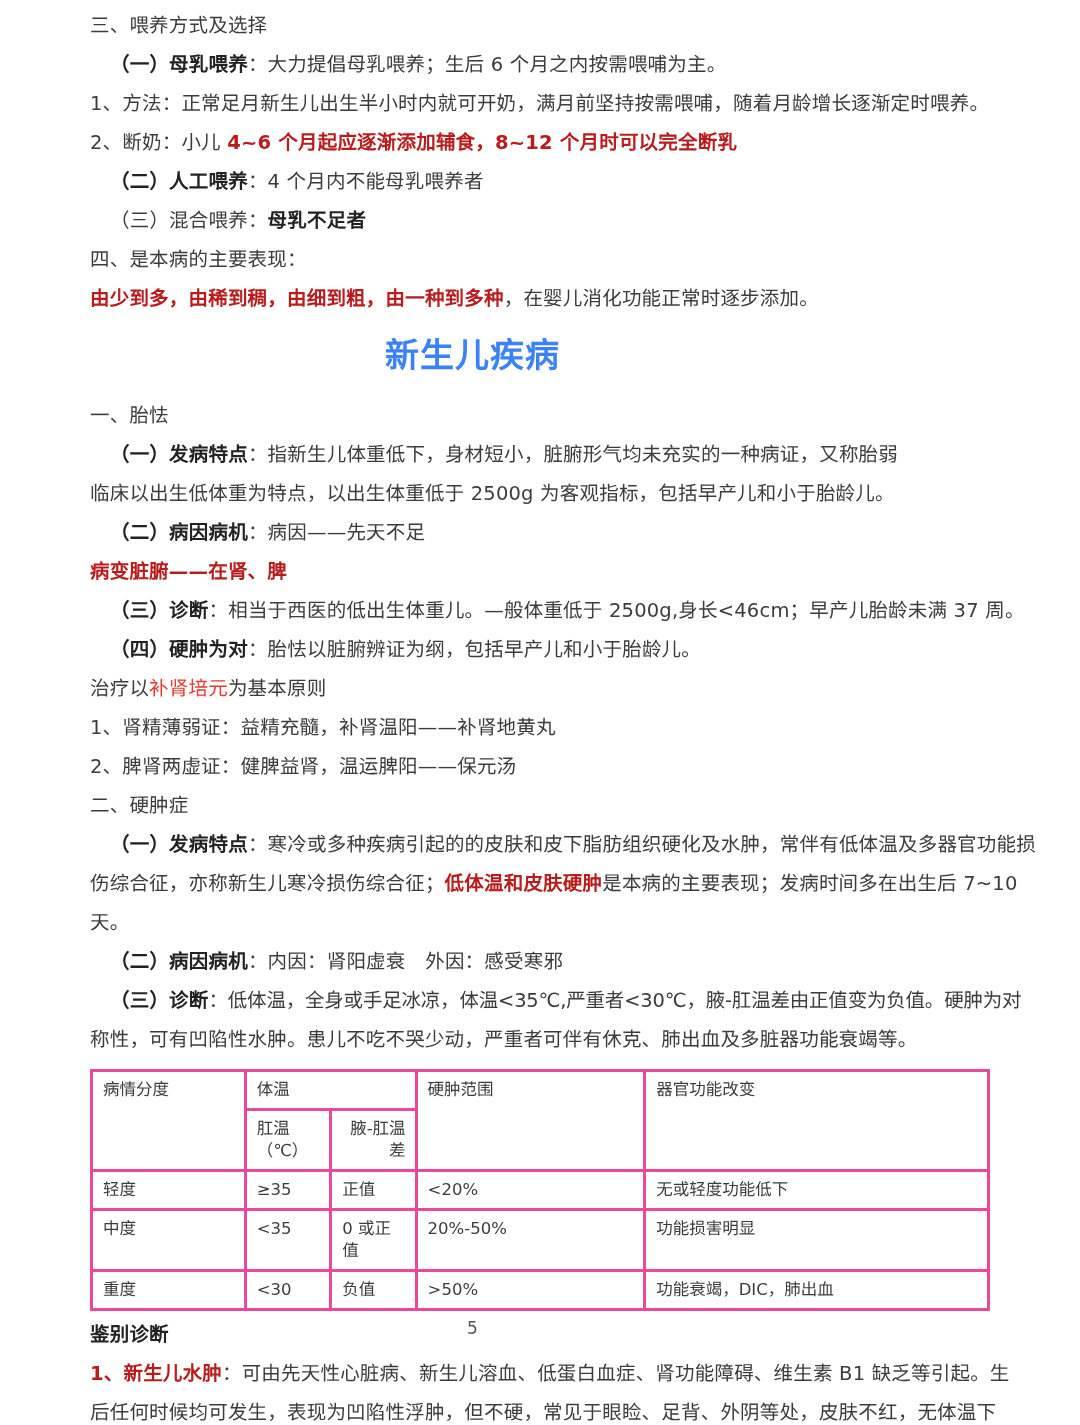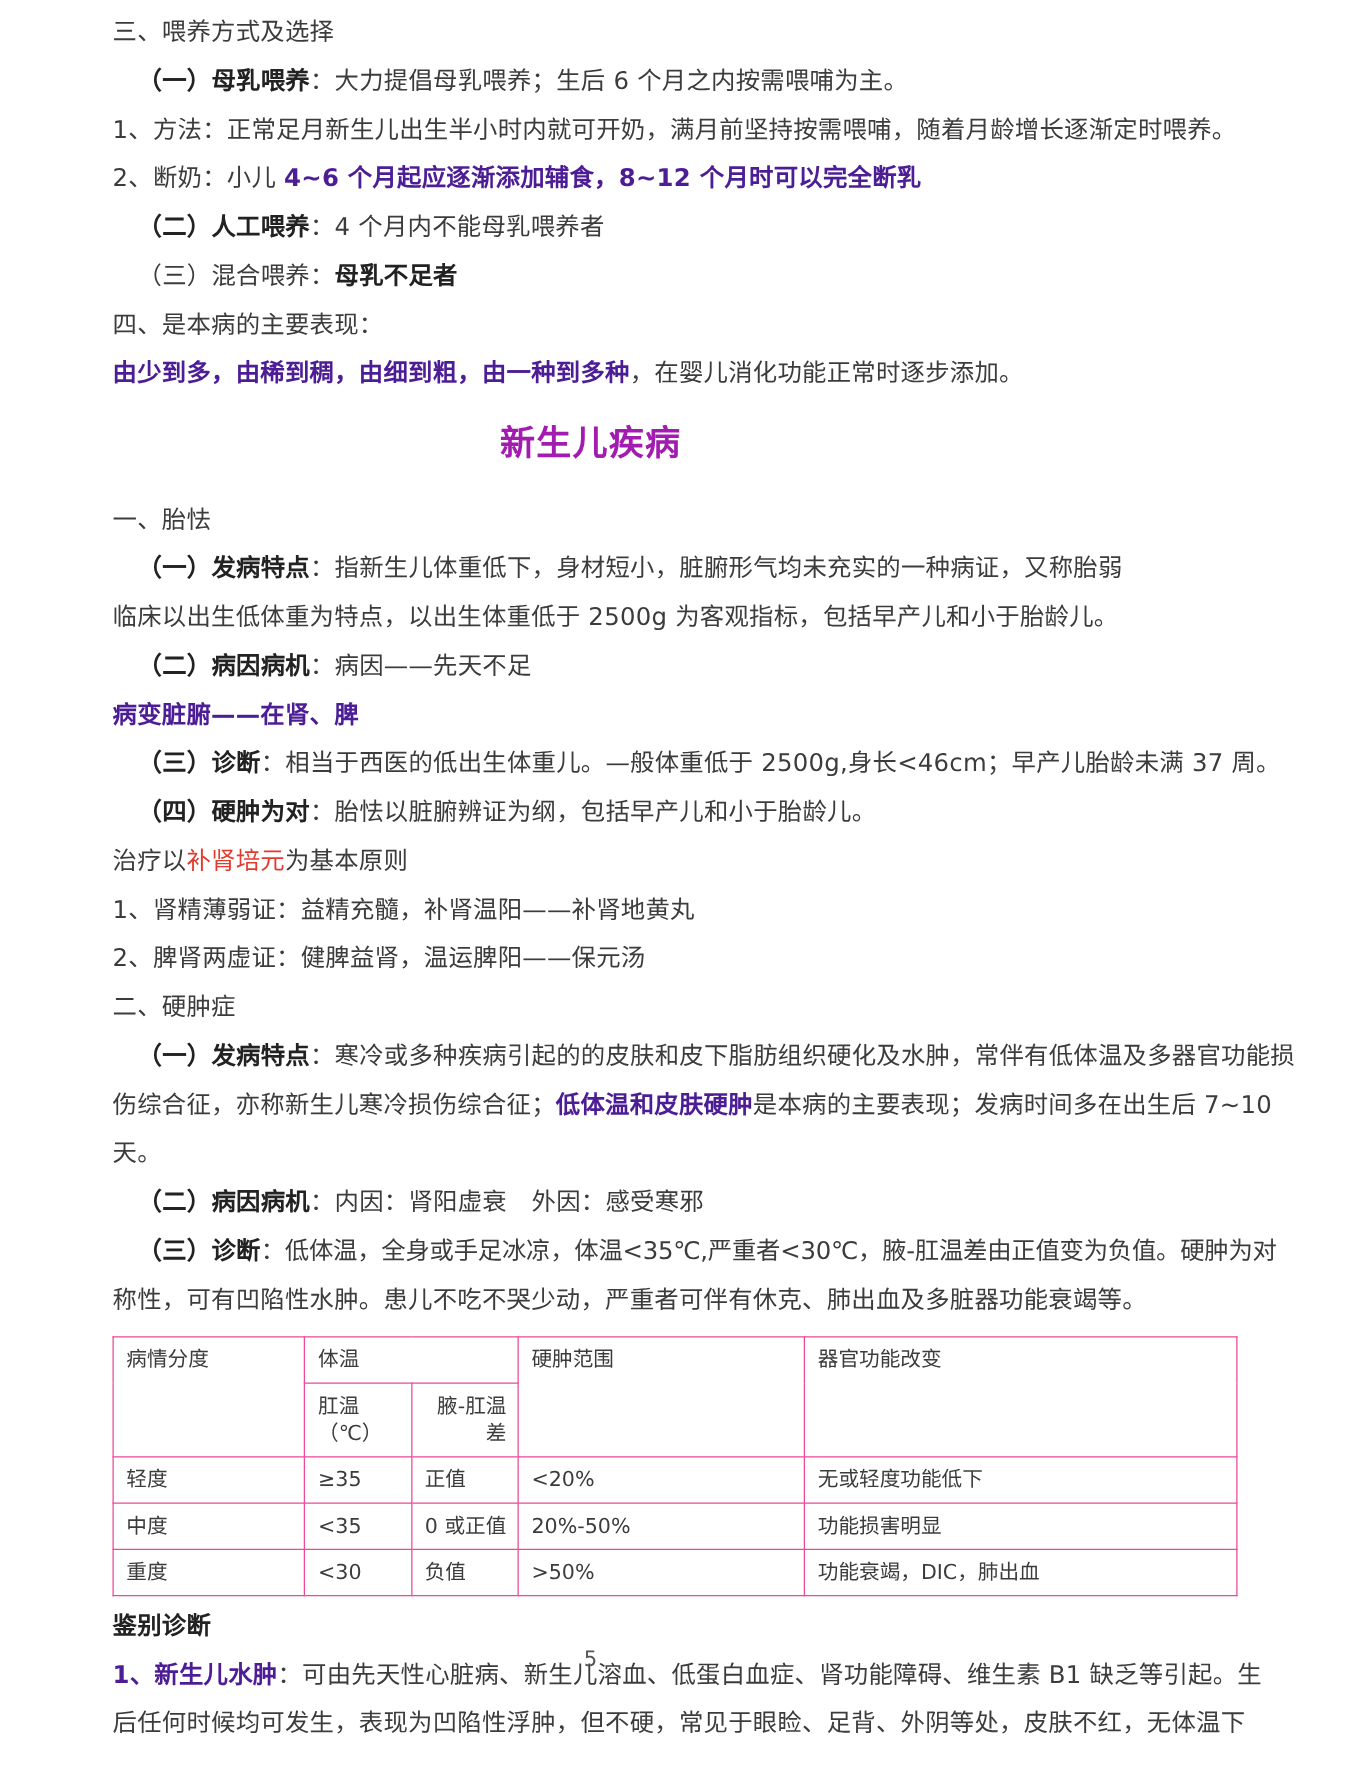--- a/index.html
+++ b/index.html
@@ -26,39 +26,39 @@
   .line {
     font-size: 19.5px;
     line-height: 39px;
     color: #3c3c3c;
     white-space: nowrap;
     letter-spacing: 0.2px;
   }
   .ind1 { padding-left: 20px; }
   .b { font-weight: bold; color: #222; }
   .red { color: #e23b2e; margin-top: 30px; }
-  .redb { color: #4c1d95; font-weight: bold; }
+  .redb { color: #b91c1c; font-weight: bold; }
   .doc-title {
     text-align: center;
-    font-size: 28px;
+    font-size: 34px;
     font-weight: bold;
-    color: #a21caf;
+    color: #3b82f6;
     line-height: 46px;
     letter-spacing: 1px;
     margin: 14px 0 18px 0;
   }
 
   table.grade-table {
     border-collapse: collapse;
     width: 900px;
     margin: 10px 0 4px 0;
     table-layout: fixed;
   }
   table.grade-table td {
-    border: 1px solid #ec4899;
+    border: 3px solid #ec4899;
     font-size: 16.5px;
     color: #3c3c3c;
     padding: 7px 9px 7px 10px;
     vertical-align: top;
     height: 22px;
     line-height: 22px;
     font-family: "DejaVu Sans", "Liberation Sans", sans-serif;
   }
   .c0 { width: 122px; }
   .c1 { width: 138px; }

